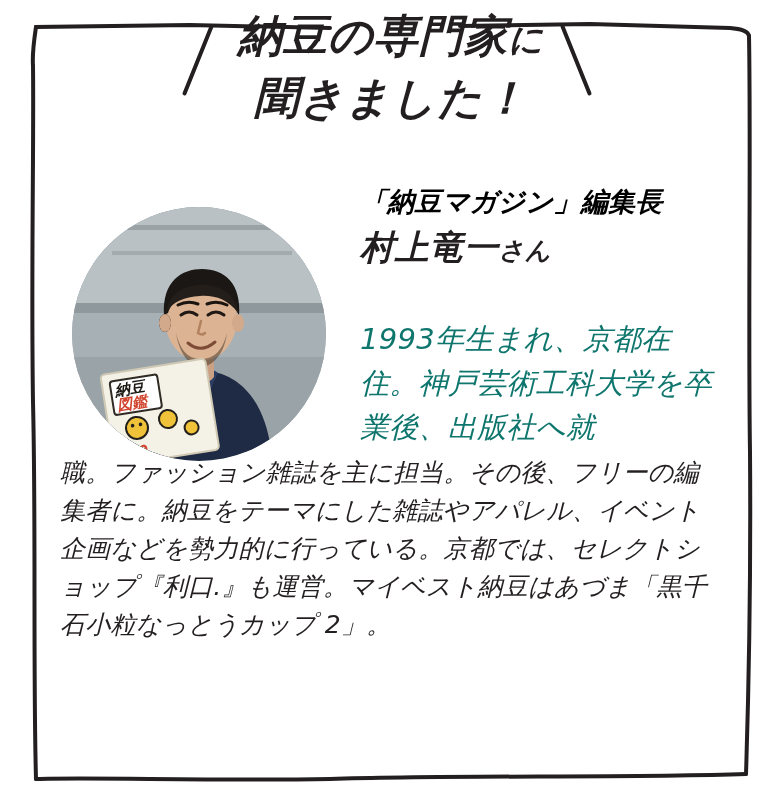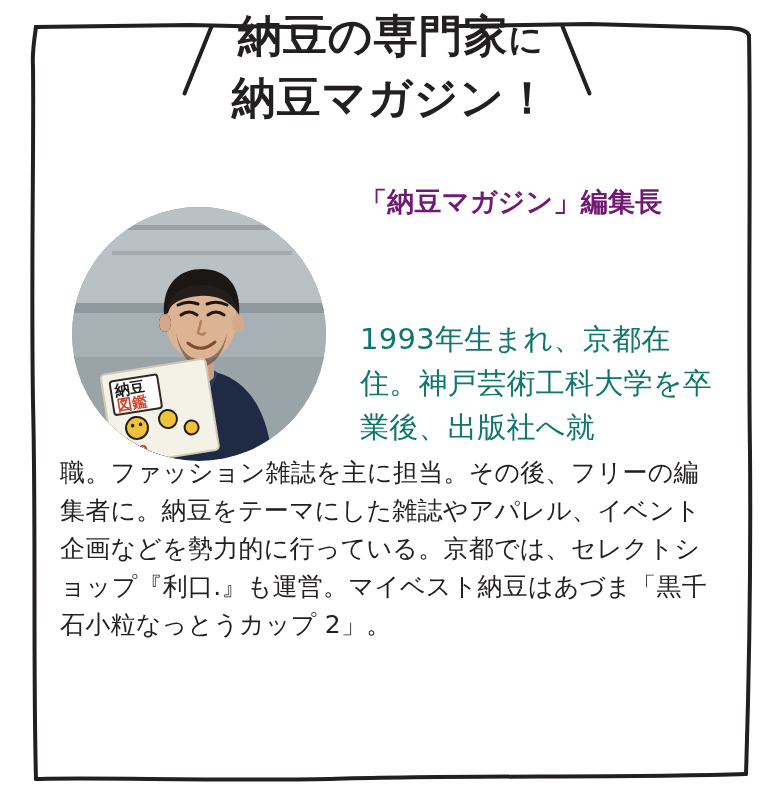--- a/index.html
+++ b/index.html
@@ -13,20 +13,21 @@
     font-family: "Liberation Sans", sans-serif;
     color: #231f20;
     overflow: hidden;
   }
 
   .page {
     position: relative;
     width: 782px;
     height: 760px;
     background: #ffffff;
+    font-style: italic;
   }
 
   
   .frame {
     position: absolute;
     left: 30px;
     top: 22px;
     width: 722px;
     height: 760px;
     pointer-events: none;
@@ -121,21 +122,21 @@
     left: 300px;
     top: 0;
     width: 360px;
   }
   .magazine-title {
     font-family: "DejaVu Sans", sans-serif;
     font-weight: bold;
     font-size: 27px;
     line-height: 1.25;
     letter-spacing: 0.01em;
-    color: #701a75;
+    color: #000000;
     white-space: nowrap;
   }
   .person-name {
     font-family: "DejaVu Sans", sans-serif;
     font-weight: bold;
     font-size: 34px;
     line-height: 1.3;
     letter-spacing: 0.02em;
     color: #231f20;
     margin-top: 6px;
@@ -186,21 +187,21 @@
       <path d="M6 757 C 3 650, 6 500, 3 380 C 1 250, 4 120, 3 44" stroke="#231f20" stroke-width="4" stroke-linecap="round" fill="none"></path>
     </svg>
   </div>
 
   <div class="heading">
     <div class="slash slash-left"></div>
     <div class="slash slash-right"></div>
     <div class="heading-line heading-line-1">
       <span>納豆の専門家</span><span class="small">に</span>
     </div>
-    <div class="heading-line heading-line-2">納豆マガジン！</div>
+    <div class="heading-line heading-line-2">聞きました！</div>
   </div>
 
   <div class="profile">
 
     <div class="profile-top">
 
       <div class="portrait">
         <svg width="254" height="254" viewBox="0 0 254 254" xmlns="http://www.w3.org/2000/svg">
           <defs>
             <clipPath id="circleClip">
@@ -257,20 +258,23 @@
               <circle cx="96" cy="212" r="9" fill="#f0c23a" stroke="#23201c" stroke-width="2"></circle>
               <circle cx="118" cy="224" r="7" fill="#f0c23a" stroke="#23201c" stroke-width="2"></circle>
               <text x="52" y="244" font-family="DejaVu Sans, sans-serif" font-size="14" font-weight="bold" fill="#d1452f">50</text>
             </g>
           </g>
         </svg>
       </div>
 
       <div class="profile-text">
         <div class="magazine-title">「納豆マガジン」編集長</div>
+        <div class="person-name">
+          <span>村上竜一</span><span class="suffix">さん</span>
+        </div>
       </div>
 
       <div class="bio-head">1993年生まれ、京都在住。神戸芸術工科大学を卒業後、出版社へ就</div>
     </div>
 
     <div class="bio-body">
       <p>職。ファッション雑誌を主に担当。その後、フリーの編集者に。納豆をテーマにした雑誌やアパレル、イベント企画などを勢力的に行っている。京都では、セレクトショップ『利口.』も運営。マイベスト納豆はあづま「黒千石小粒なっとうカップ 2」。</p>
     </div>
   </div>
 

